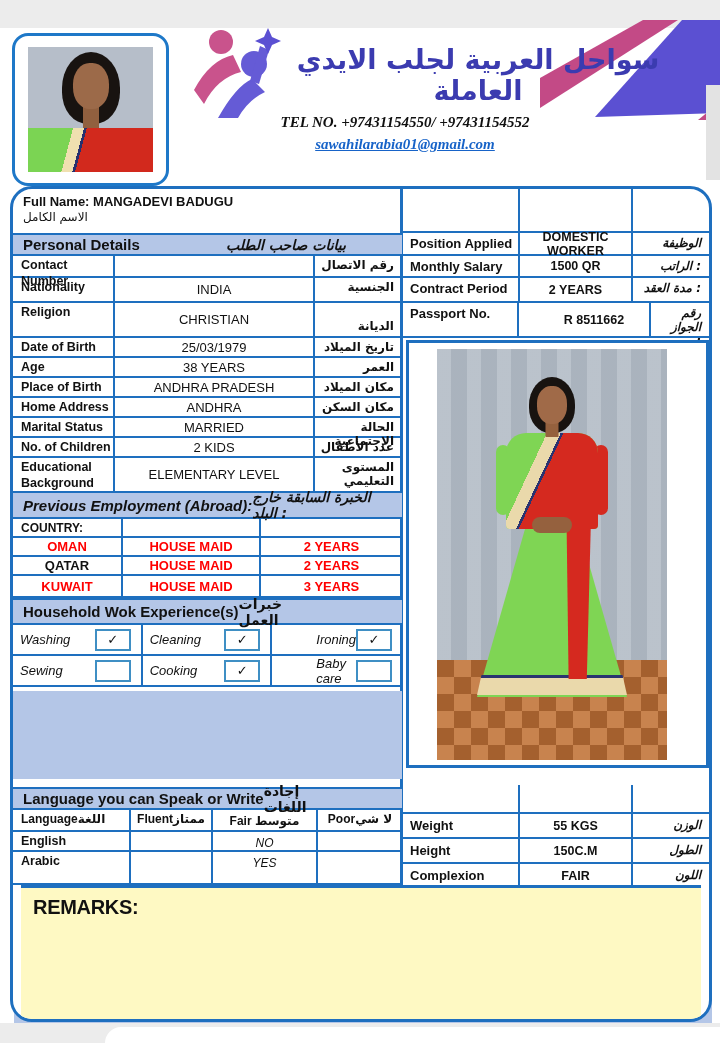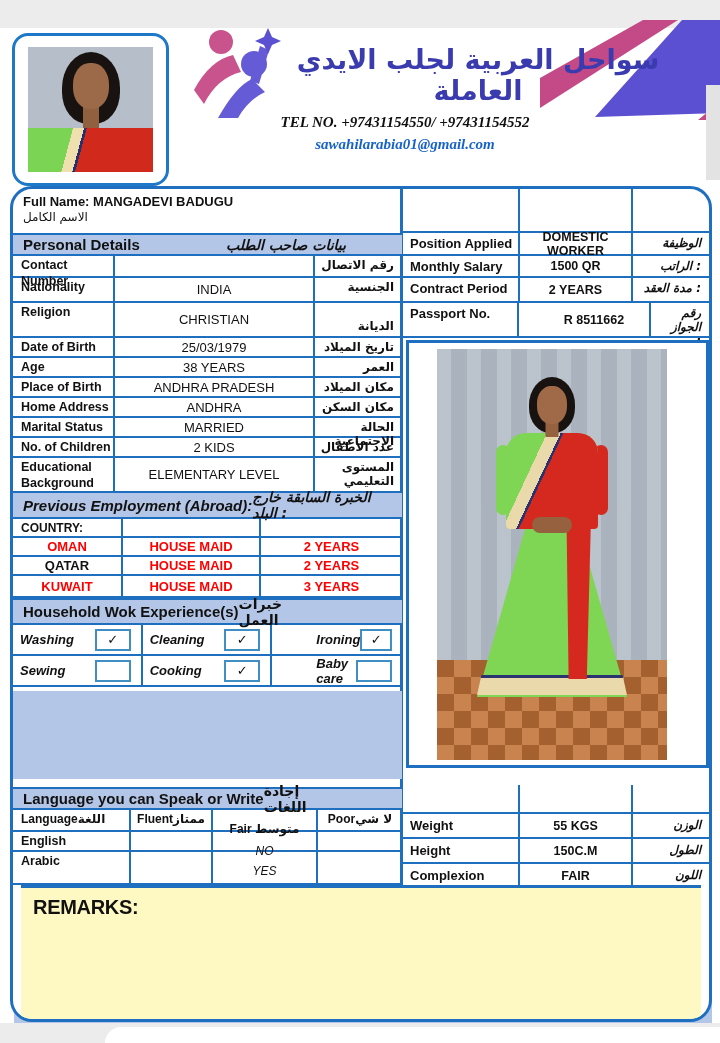--- a/index.html
+++ b/index.html
@@ -23,21 +23,21 @@
              background:#9c6a49; border-radius:46%; }
   .hs-neck { position:absolute; left:50%; transform:translateX(-50%); top:58px; width:16px; height:24px; background:#91603f; }
   .hs-torso { position:absolute; left:0; bottom:0; width:100%; height:44px;
               background:linear-gradient(105deg,#7bd453 0 33%,#f0e0b0 33% 41%,#27306e 41% 43%,#d2291d 43% 100%); }
   .logo-svg { left:190px; top:26px; z-index:2; }
   .company-title { left:278px; top:44px; width:400px; text-align:center; font-size:27px; font-weight:bold;
                    color:#3b3bb0; z-index:2; }
   .tel-line { left:238px; top:114px; width:334px; text-align:center; font-family:"Liberation Serif",serif;
               font-style:italic; font-weight:bold; font-size:15px; color:#101010; }
   .email-line { left:238px; top:136px; width:334px; text-align:center; font-family:"Liberation Serif",serif;
-                font-style:italic; font-weight:bold; font-size:15px; color:#1763c8; }
+                font-style:italic; font-weight:bold; font-size:15px; color:#1763c8; text-decoration:underline; }
   .ribbons { left:540px; top:20px; z-index:1; }
   
   .remarks-shadow { left:14px; top:998px; width:698px; height:26px; background:#b4c6e7; }
   #form { left:10px; top:186px; width:702px; height:836px; border:3px solid #1e6fbf; border-radius:22px;
           background:#fff; overflow:hidden; z-index:4; }
   #form .sec { position:absolute; }
   .vdivider { left:387px; top:0; width:3px; height:698px; background:#1e6fbf; }
   
   .name-row { left:0; top:0; width:389px; height:44px; padding:5px 0 0 10px; }
   .name-en { font-size:13px; font-weight:bold; }
@@ -70,33 +70,33 @@
   .emp-c2 { width:138px; border-right:2px solid #1e6fbf; display:flex; align-items:center; justify-content:center; }
   .emp-c3 { flex:1; display:flex; align-items:center; justify-content:center; }
   .emp-table .country-h { font-size:12px; font-weight:bold; justify-content:flex-start; padding-left:8px; }
   .emp-val { font-size:13px; font-weight:bold; color:#ff0000; }
   
   .hw-bar { left:0; top:409px; width:389px; height:27px; border-top:2px solid #1e6fbf; }
   .hw-grid { left:0; top:436px; width:389px; }
   .hw-row { display:flex; height:31px; border-bottom:2px solid #1e6fbf; }
   .hw-cell { width:129.66px; border-right:2px solid #1e6fbf; display:flex; align-items:center; padding-left:7px; }
   .hw-cell:last-child { border-right:none; flex:1;padding-left:44px; }
-  .hw-label { font-size:13px; font-weight:bold; font-style:italic; flex:1; }
+  .hw-label { font-size:13px; font-weight:normal; font-style:italic; flex:1; }
   .checkbox { width:36px; height:22px; border:2px solid #3f8fc4; background:#fff; margin-right:10px;
               display:flex; align-items:center; justify-content:center; font-size:13px; color:#111; }
   .blue-panel { left:0; top:502px; width:389px; height:88px; background:#b4c6e7; }
   
   .lang-bar { left:0; top:598px; width:389px; height:23px; border-top:2px solid #1e6fbf; }
   .lang-table { left:0; top:621px; width:389px; }
   .lang-row { display:flex; border-bottom:2px solid #1e6fbf; height:20px; }
   .lang-row.hdr { height:22px; }
   .lang-row.h33 { height:33px; }
   .lc1 { width:118px; border-right:2px solid #1e6fbf; padding:2px 0 8px 8px; }
   .lc2 { width:82px;  border-right:2px solid #1e6fbf; text-align:center; padding-top:2px; }
-  .lc3 { width:105px; border-right:2px solid #1e6fbf; text-align:center; padding-top:12px; }
+  .lc3 { width:105px; border-right:2px solid #1e6fbf; text-align:center; padding-top:4px; }
   .lc4 { flex:1; text-align:center; padding-top:2px; }
   .lang-hd { font-size:12px; font-weight:bold; }
   .lang-name { font-size:12.5px; font-weight:bold; }
   .lang-val { font-size:12px; font-style:italic; }
   
   .pos-rows { left:389px; top:44px; width:307px; }
   .pos-row { display:flex; border-bottom:2px solid #1e6fbf; height:23px; }
   .pos-row.h22 { height:22px; } .pos-row.h25 { height:25px; } .pos-row.h35 { height:35px;gap:20px; }
   .pos-label { width:118px; border-right:2px solid #1e6fbf; font-size:13px; font-weight:bold; padding:3px 0 0 8px; }
   .pos-value { width:113px; border-right:2px solid #1e6fbf; font-size:12.5px; font-weight:bold;

